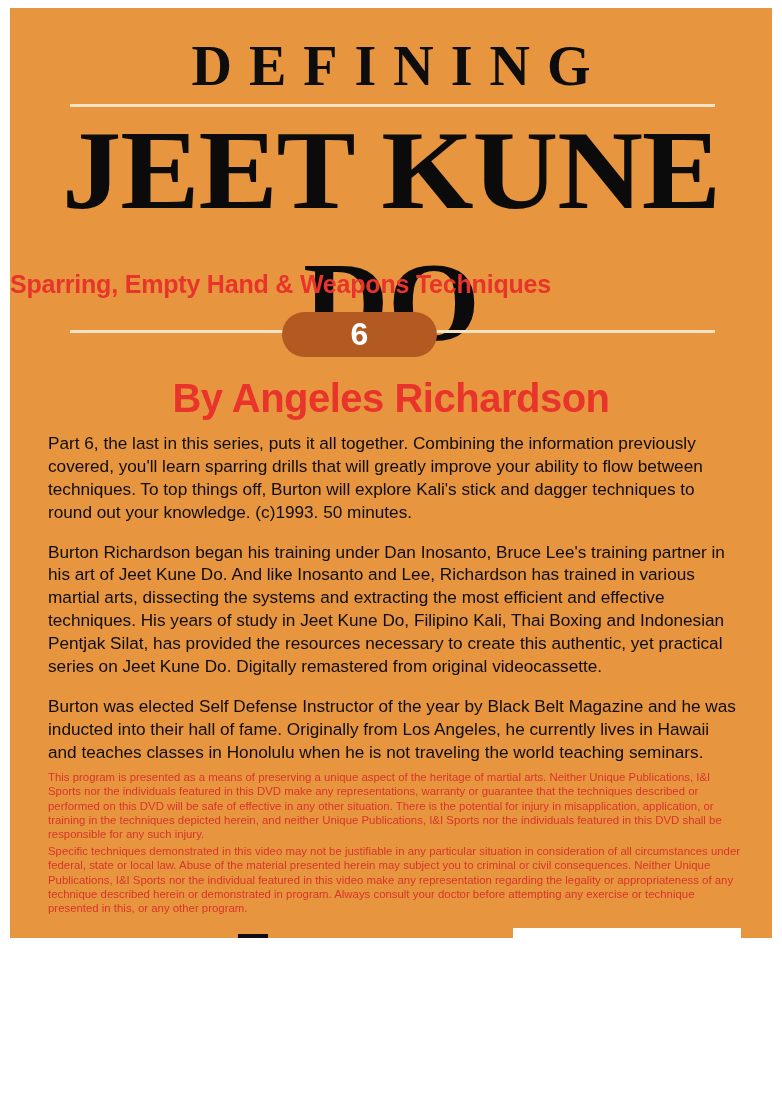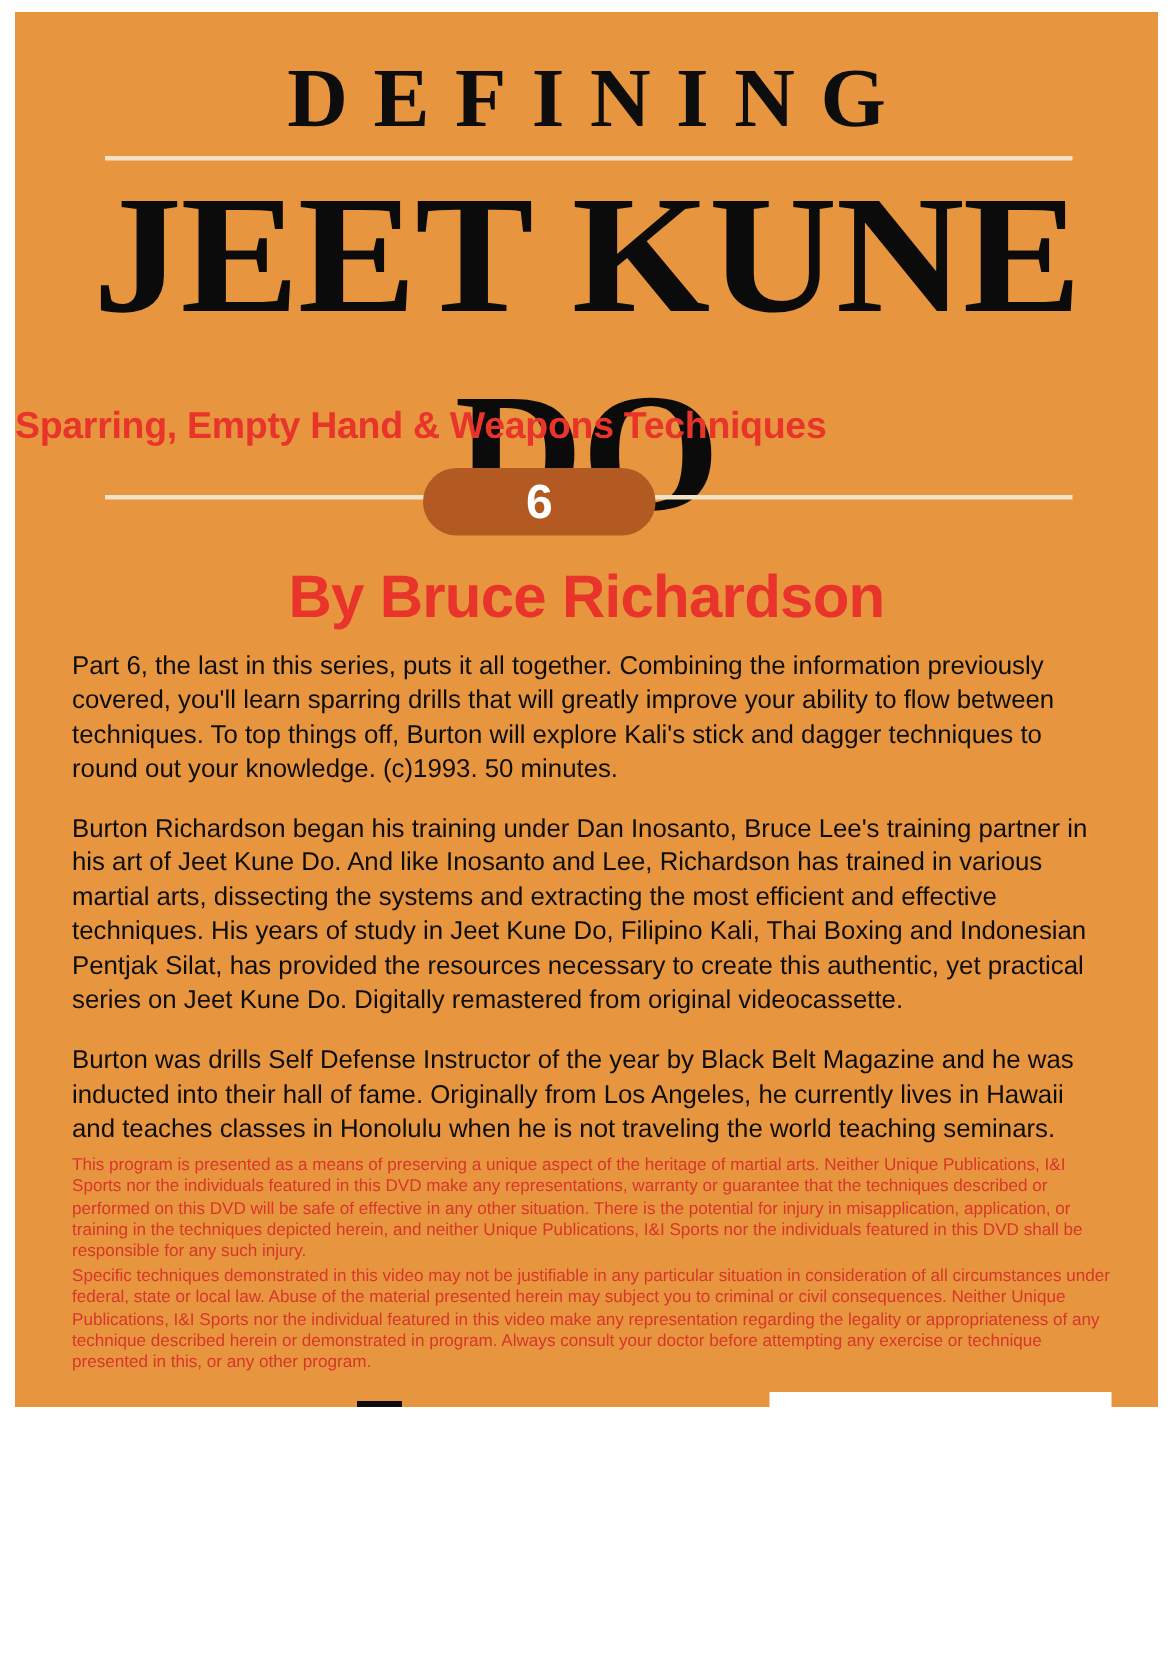--- a/index.html
+++ b/index.html
@@ -291,26 +291,26 @@
     <div class="title-defining">DEFINING</div>
     <div class="rule-top"></div>
     <div class="title-main">JEET KUNE DO</div>
 
     <div class="subtitle">Sparring, Empty Hand &amp; Weapons Techniques</div>
 
     <div class="rule-left"></div>
     <div class="rule-right"></div>
     <div class="volume-pill">6</div>
 
-    <div class="author">By Bruce Richardson</div>
+    <div class="author">By Angeles Richardson</div>
 
     <div class="body-copy">
       <p>Part 6, the last in this series, puts it all together. Combining the information previously covered, you'll learn sparring drills that will greatly improve your ability to flow between techniques. To top things off, Burton will explore Kali's stick and dagger techniques to round out your knowledge. (c)1993. 50 minutes.</p>
       <p>Burton Richardson began his training under Dan Inosanto, Bruce Lee's training partner in his art of Jeet Kune Do. And like Inosanto and Lee, Richardson has trained in various martial arts, dissecting the systems and extracting the most efficient and effective techniques. His years of study in Jeet Kune Do, Filipino Kali, Thai Boxing and Indonesian Pentjak Silat, has provided the resources necessary to create this authentic, yet practical series on Jeet Kune Do.  Digitally remastered from original videocassette.</p>
-      <p>Burton was drills Self Defense Instructor of the year by Black Belt Magazine and he was inducted into their hall of fame. Originally from Los Angeles, he currently lives in Hawaii and teaches classes in Honolulu when he is not traveling the world teaching seminars.</p>
+      <p>Burton was elected Self Defense Instructor of the year by Black Belt Magazine and he was inducted into their hall of fame. Originally from Los Angeles, he currently lives in Hawaii and teaches classes in Honolulu when he is not traveling the world teaching seminars.</p>
     </div>
 
     <div class="legal">
       <p>This program is presented as a means of preserving a unique aspect of the heritage of martial arts. Neither Unique Publications, I&amp;I Sports nor the individuals featured in this DVD make any representations, warranty or guarantee that the techniques described or performed on this DVD will be safe of effective in any other situation. There is the potential for injury in misapplication, application, or training in the techniques depicted herein, and neither Unique Publications, I&amp;I Sports nor the individuals featured in this DVD shall be responsible for any such injury.</p>
       <p>Specific techniques demonstrated in this video may not be justifiable in any particular situation in consideration of all circumstances under federal, state or local law. Abuse of the material presented herein may subject you to criminal or civil consequences. Neither Unique Publications, I&amp;I Sports nor the individual featured in this video make any representation regarding the legality or appropriateness of any technique described herein or demonstrated in program. Always consult your doctor before attempting any exercise or technique presented in this, or any other program.</p>
     </div>
 
     <div class="footer">
 
       <div class="up-logo">

